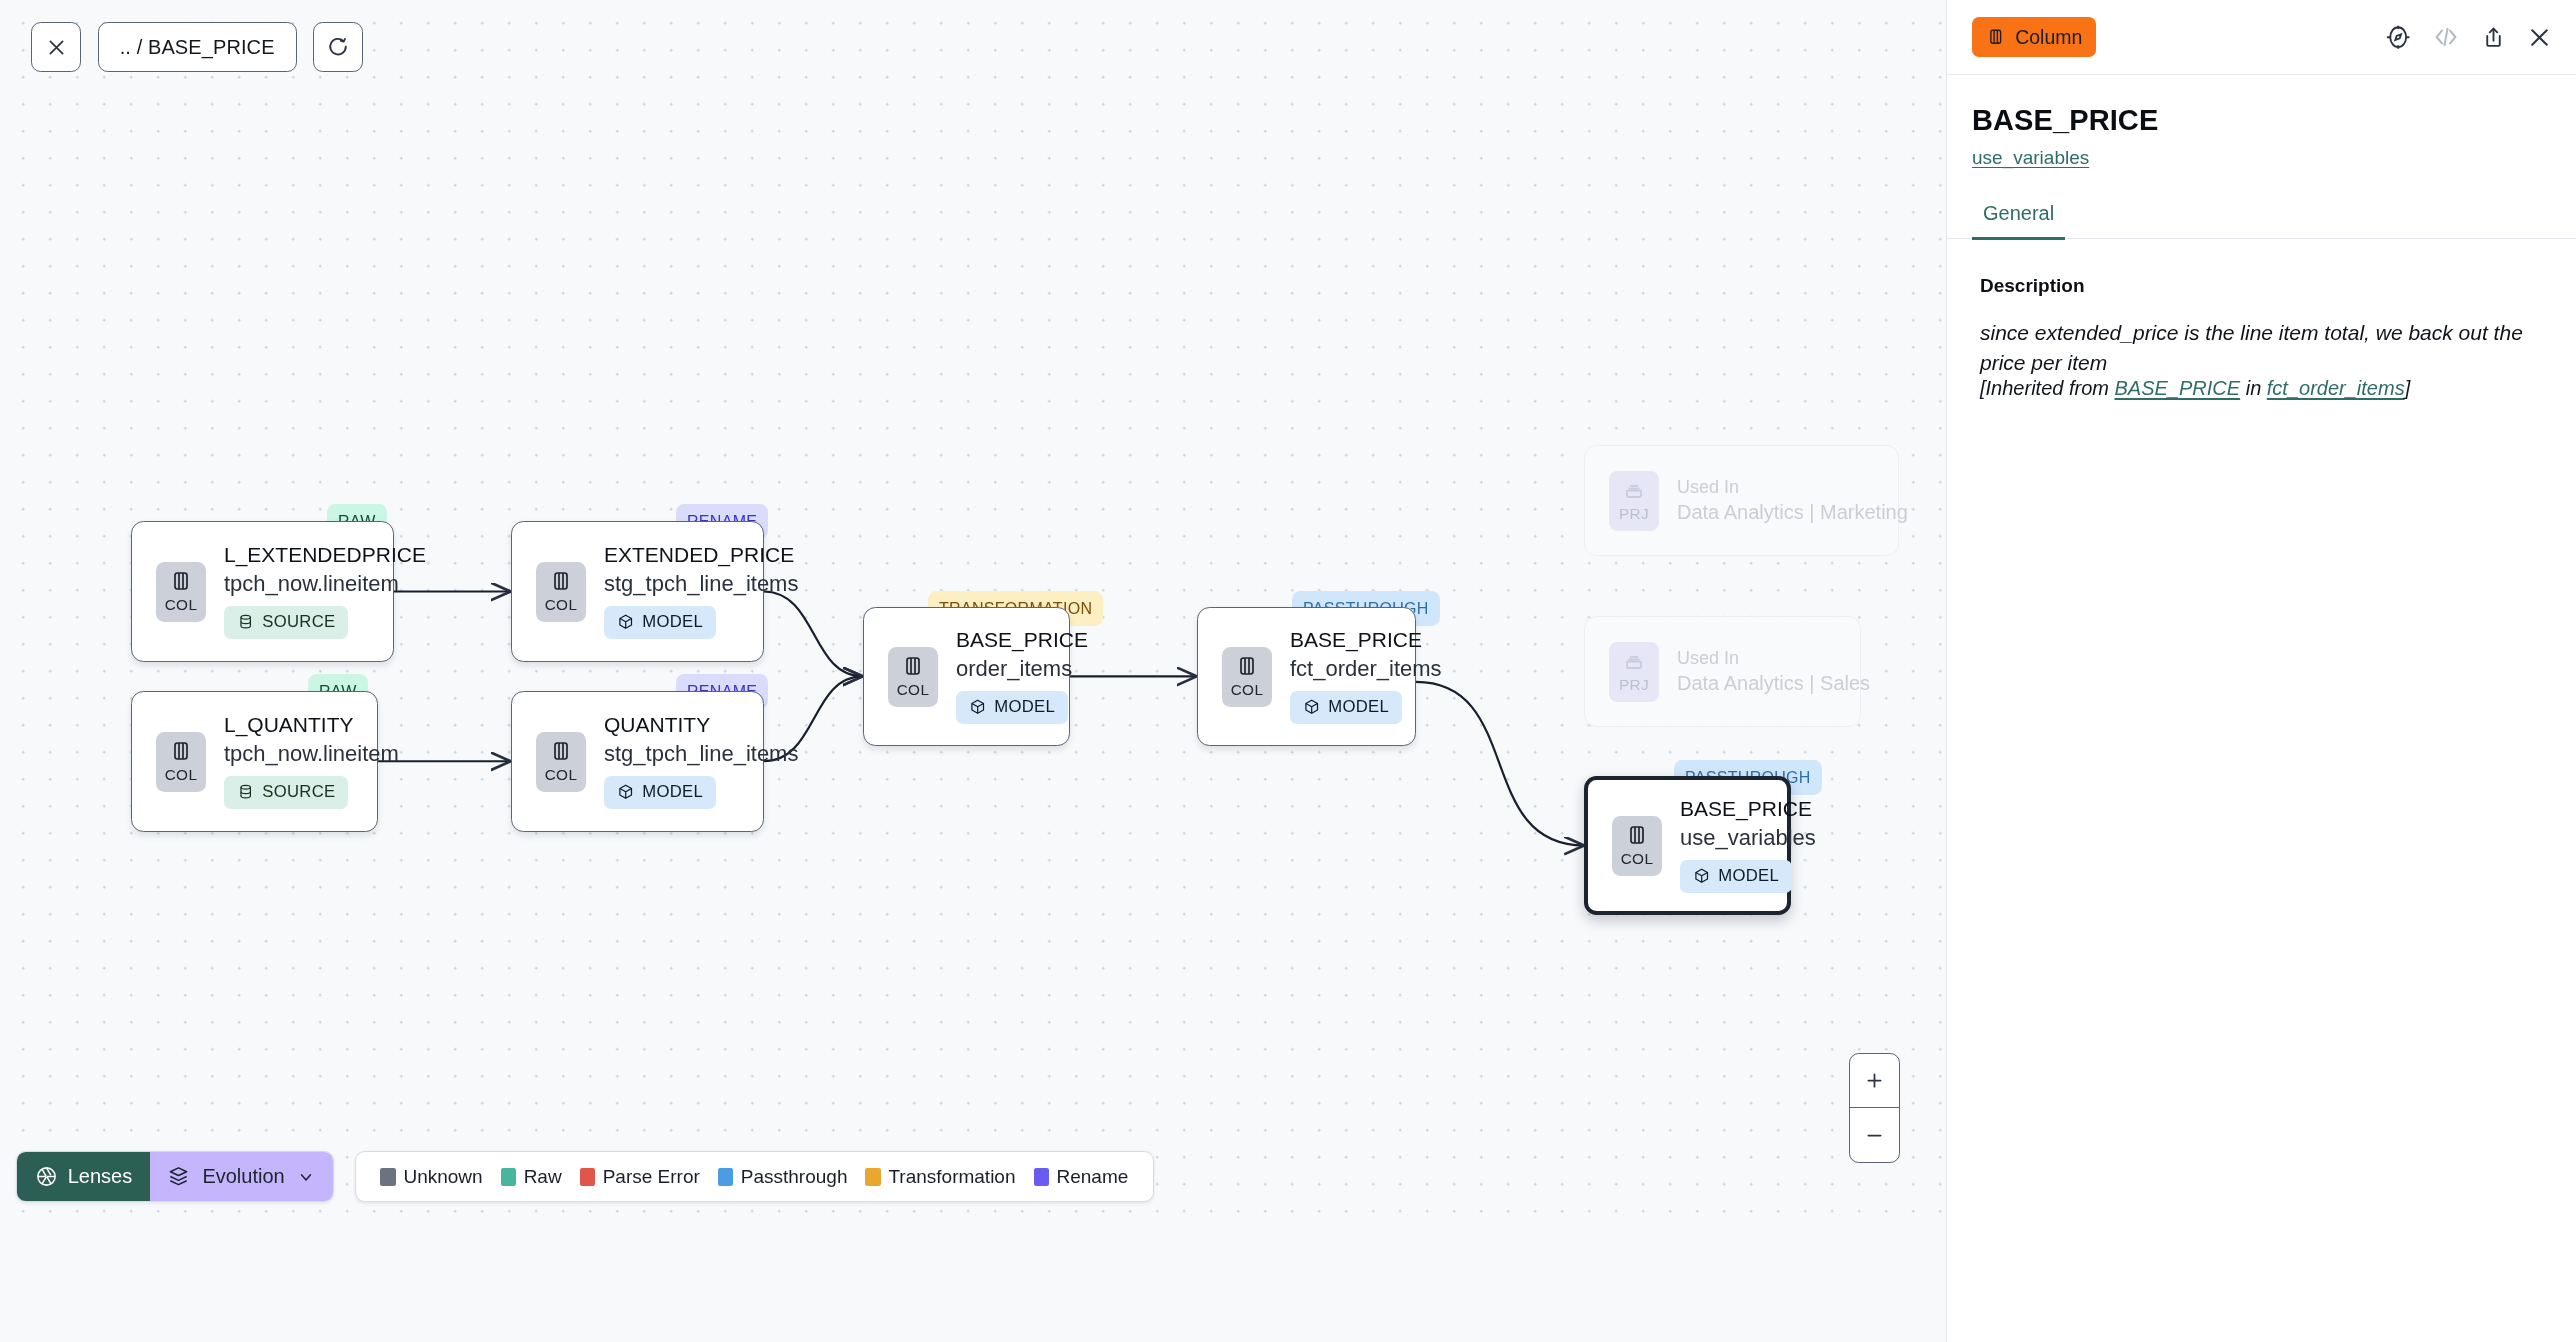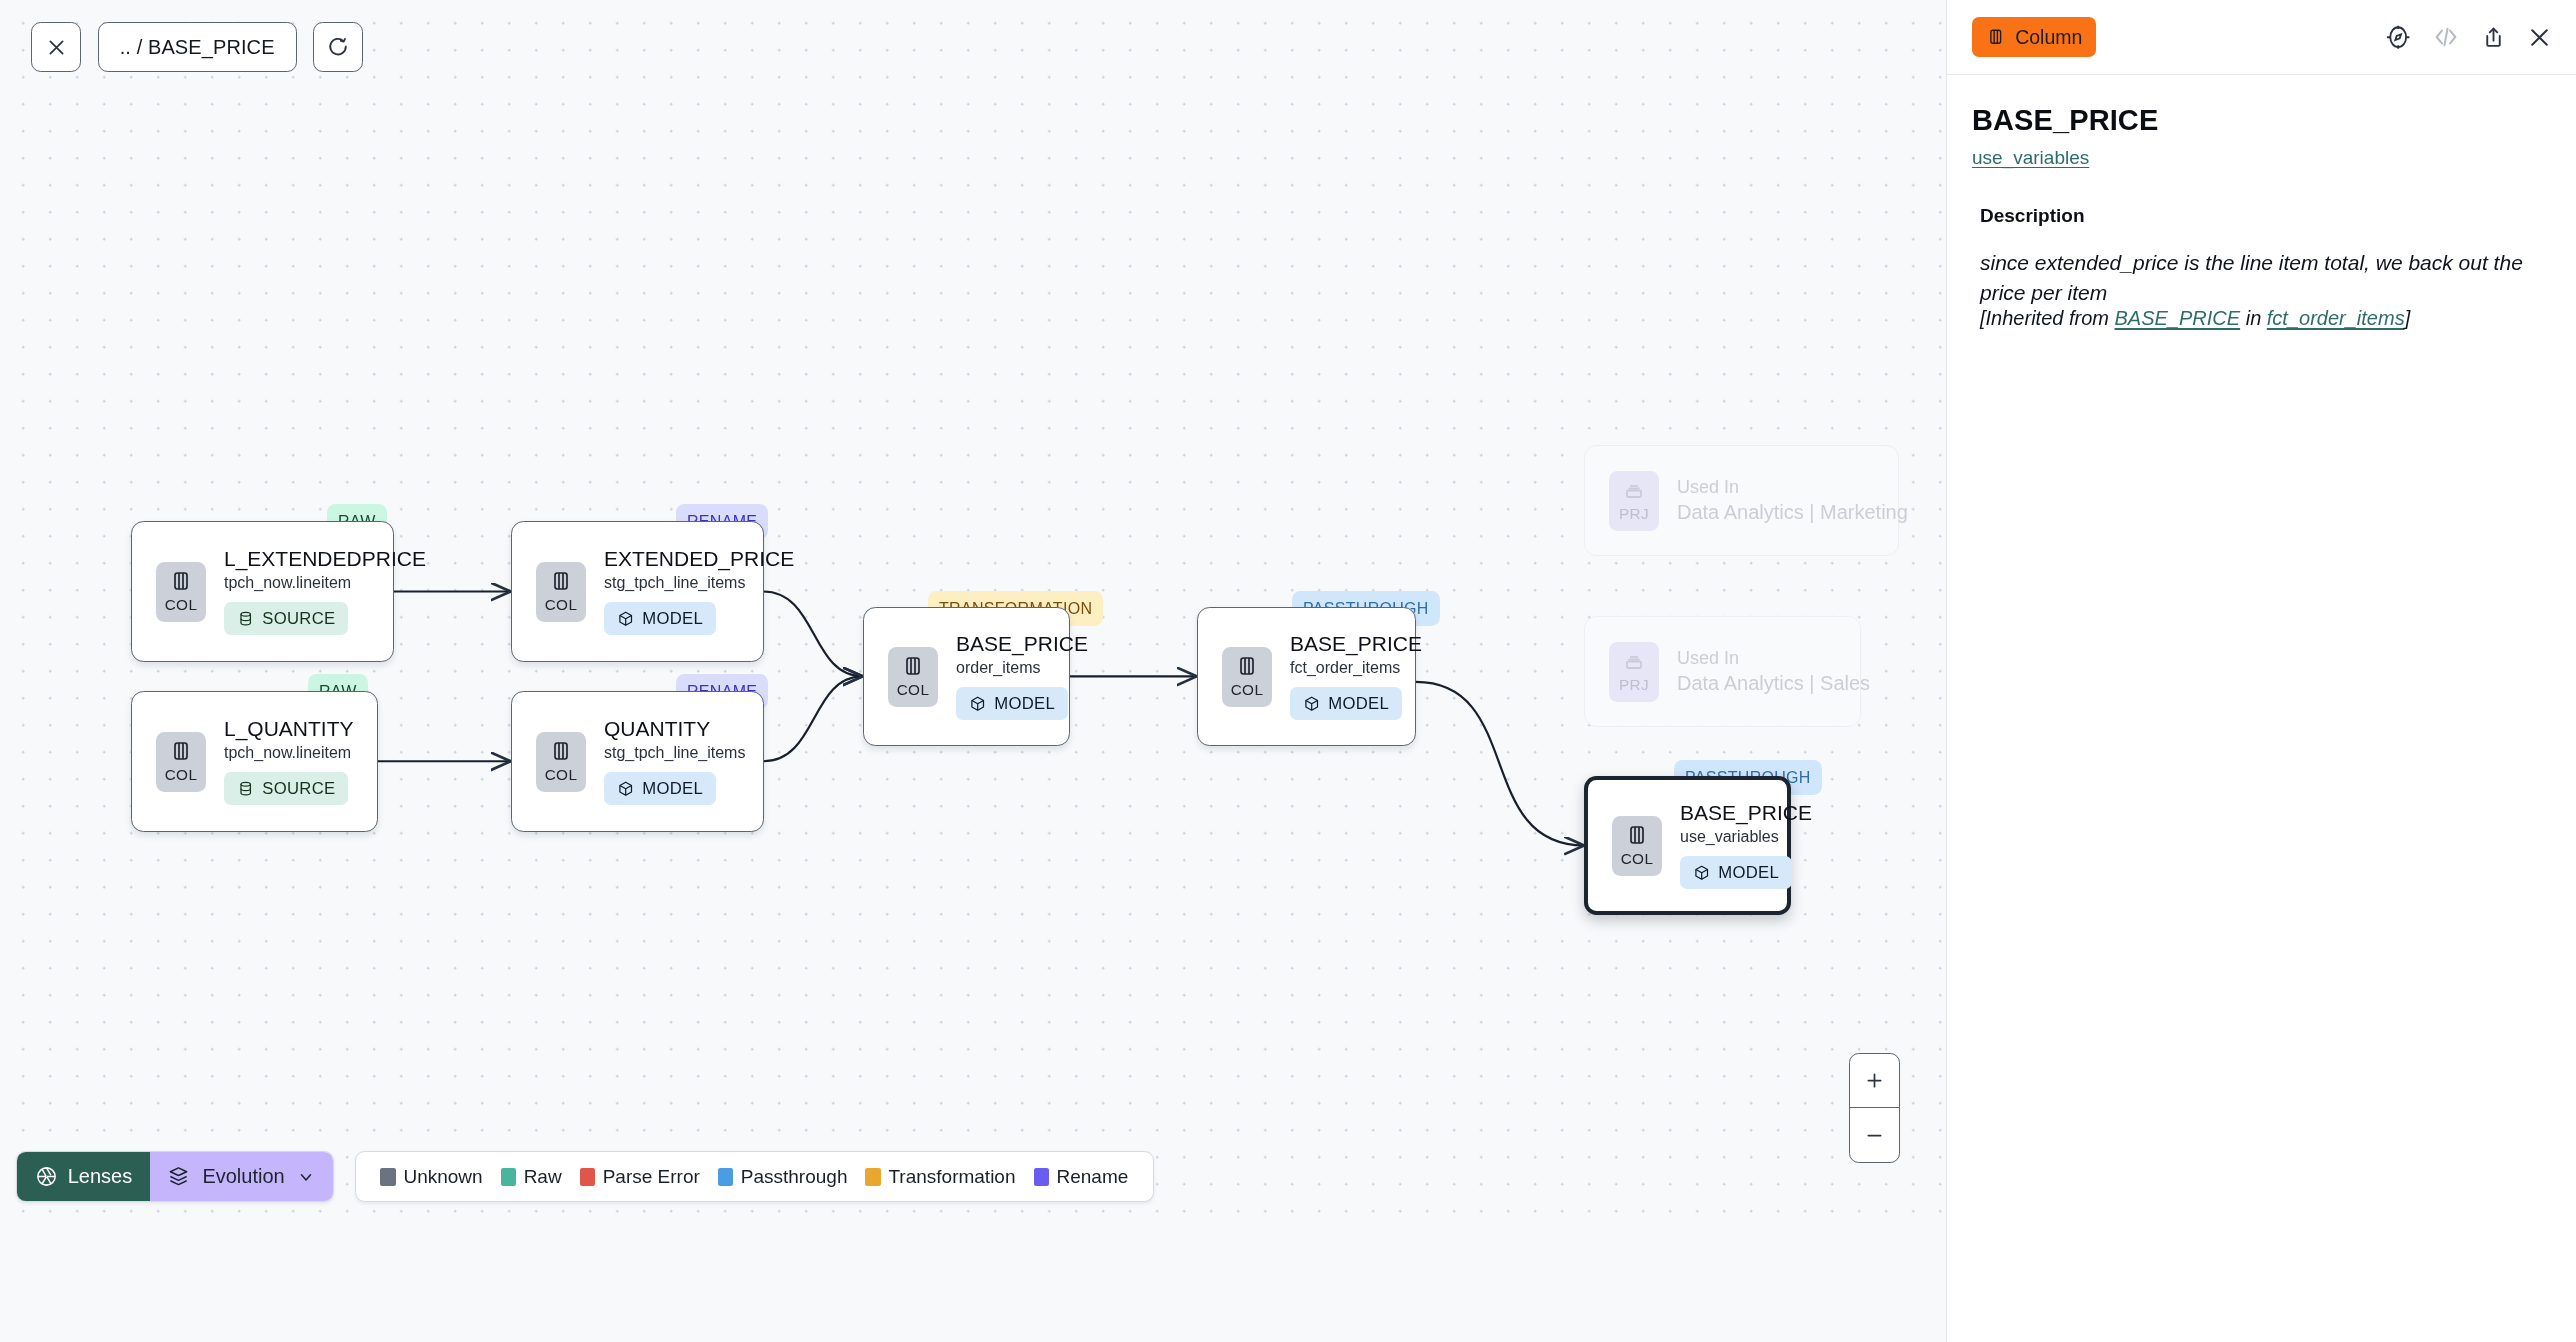--- a/index.html
+++ b/index.html
@@ -75,21 +75,21 @@
     align-items: center; justify-content: center;
     gap: 2.1px;
     color: #1f2630;
   }
   .colchip.prj { background: #e6e6f7; color: #b9bccd; }
   .colchip .cl {
     font-size: 15.3px; letter-spacing: 0.4px; font-weight: 400;
   }
   .nbody { display: flex; flex-direction: column; gap: 5.6px; min-width: 0; }
   .ntitle { font-size: 21px; color: #0e1218; white-space: nowrap; line-height: 1.05; }
-  .nsub   { font-size: 16px; color: #2a313c; white-space: nowrap; line-height: 1.05; }
+  .nsub   { font-size: 22px; color: #2a313c; white-space: nowrap; line-height: 1.05; }
   .nbadge {
     margin-top: 4.9px;
     align-self: flex-start;
     display: inline-flex; align-items: center; gap: 8.4px;
     height: 33px; padding: 0 12.5px;
     border-radius: 7px;
     font-size: 16.7px; letter-spacing: 0.3px;
     white-space: nowrap;
   }
   .nbadge.source { background: #d9efe7; color: #14321f; }
@@ -596,20 +596,23 @@
         </svg>
       </div>
     </div>
 
     <div class="panel-title">BASE_PRICE</div>
 
     <div class="panel-link">
       <a href="#">use_variables</a>
     </div>
 
+    <div class="tabs">
+      <div class="tab">General</div>
+    </div>
 
     <div class="section">
       <div class="sec-label">Description</div>
       <div class="desc">since extended_price is the line item total, we back out the price per item</div>
       <div class="inherit">
         <span>[Inherited from </span><a href="#">BASE_PRICE</a><span> in </span><a href="#">fct_order_items</a><span>]</span>
       </div>
     </div>
 
   </div>

